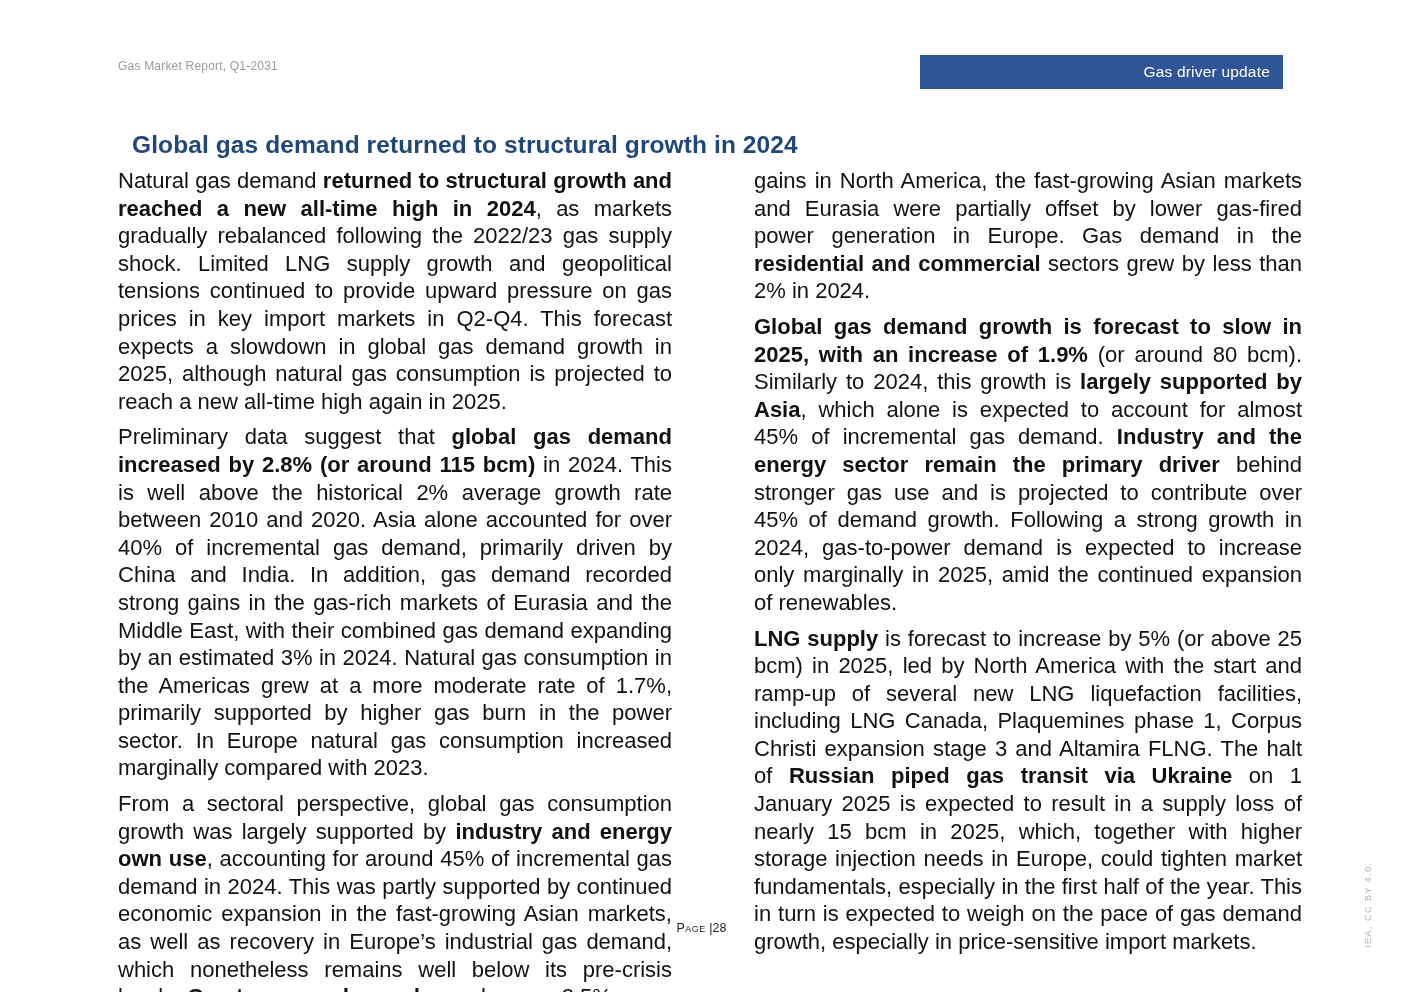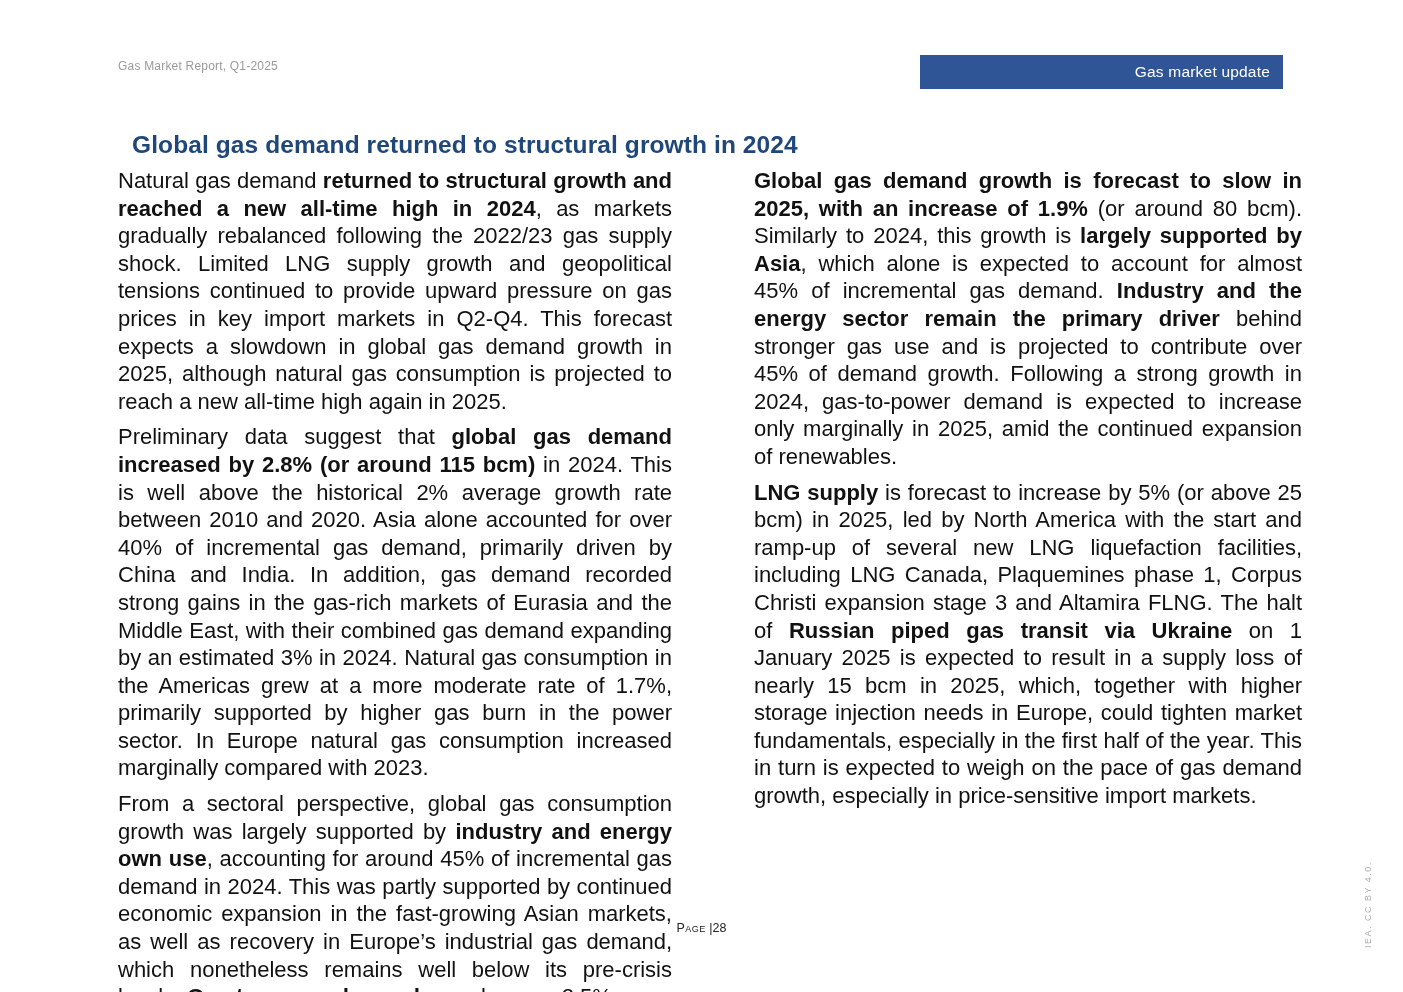--- a/index.html
+++ b/index.html
@@ -17,41 +17,44 @@
   .column p { margin: 0 0 8px 0; }
   .column b { font-weight: bold; }
   .footer { position: absolute; left: 0; width: 1403px; top: 915px; text-align: center; font-size: 12.5px; color: #222; margin-top: 6px; }
   .footer .page-word { font-variant: small-caps; letter-spacing: 0.5px; }
   .license { position: absolute; left: 1363px; top: 948px; transform-origin: left top; transform: rotate(-90deg);
              font-size: 9px; color: #b0b0b0; letter-spacing: 1.5px; white-space: nowrap; }
 </style>
 </head>
 <body>
 
-<div class="running-header">Gas Market Report, Q1-2025</div>
+<div class="running-header">Gas Market Report, Q1-2031</div>
 <div class="section-banner">
-  <span>Gas market update</span>
+  <span>Gas driver update</span>
 </div>
 
 <h1 class="page-title">Global gas demand returned to structural growth in 2024</h1>
 
 <div class="column col-left">
   <p>
     <span>Natural gas demand </span><b>returned to structural growth and reached a new all-time high in 2024</b><span>, as markets gradually rebalanced following the 2022/23 gas supply shock. Limited LNG supply growth and geopolitical tensions continued to provide upward pressure on gas prices in key import markets in Q2-Q4. This forecast expects a slowdown in global gas demand growth in 2025, although natural gas consumption is projected to reach a new all-time high again in 2025.</span>
   </p>
   <p>
     <span>Preliminary data suggest that </span><b>global gas demand increased by 2.8% (or around 115 bcm)</b><span> in 2024. This is well above the historical 2% average growth rate between 2010 and 2020. Asia alone accounted for over 40% of incremental gas demand, primarily driven by China and India. In addition, gas demand recorded strong gains in the gas-rich markets of Eurasia and the Middle East, with their combined gas demand expanding by an estimated 3% in 2024. Natural gas consumption in the Americas grew at a more moderate rate of 1.7%, primarily supported by higher gas burn in the power sector. In Europe natural gas consumption increased marginally compared with 2023.</span>
   </p>
   <p>
     <span>From a sectoral perspective, global gas consumption growth was largely supported by </span><b>industry and energy own use</b><span>, accounting for around 45% of incremental gas demand in 2024. This was partly supported by continued economic expansion in the fast-growing Asian markets, as well as recovery in Europe’s industrial gas demand, which nonetheless remains well below its pre-crisis levels. </span><b>Gas-to-power demand</b><span> grew by near 2.5% y-o-y, as the strong</span>
   </p>
 </div>
 
 <div class="column col-right">
   <p>
+    <span>gains in North America, the fast-growing Asian markets and Eurasia were partially offset by lower gas-fired power generation in Europe. Gas demand in the </span><b>residential and commercial</b><span> sectors grew by less than 2% in 2024.</span>
+  </p>
+  <p>
     <b>Global gas demand growth is forecast to slow in 2025, with an increase of 1.9%</b><span> (or around 80 bcm). Similarly to 2024, this growth is </span><b>largely supported by Asia</b><span>, which alone is expected to account for almost 45% of incremental gas demand. </span><b>Industry and the energy sector remain the primary driver</b><span> behind stronger gas use and is projected to contribute over 45% of demand growth. Following a strong growth in 2024, gas-to-power demand is expected to increase only marginally in 2025, amid the continued expansion of renewables.</span>
   </p>
   <p>
     <b>LNG supply</b><span> is forecast to increase by 5% (or above 25 bcm) in 2025, led by North America with the start and ramp-up of several new LNG liquefaction facilities, including LNG Canada, Plaquemines phase 1, Corpus Christi expansion stage 3 and Altamira FLNG. The halt of </span><b>Russian piped gas transit via Ukraine</b><span> on 1 January 2025 is expected to result in a supply loss of nearly 15 bcm in 2025, which, together with higher storage injection needs in Europe, could tighten market fundamentals, especially in the first half of the year. This in turn is expected to weigh on the pace of gas demand growth, especially in price-sensitive import markets.</span>
   </p>
 </div>
 
 <div class="footer">
   <span class="page-word">Page</span>
   <span>|</span><span>28</span>

